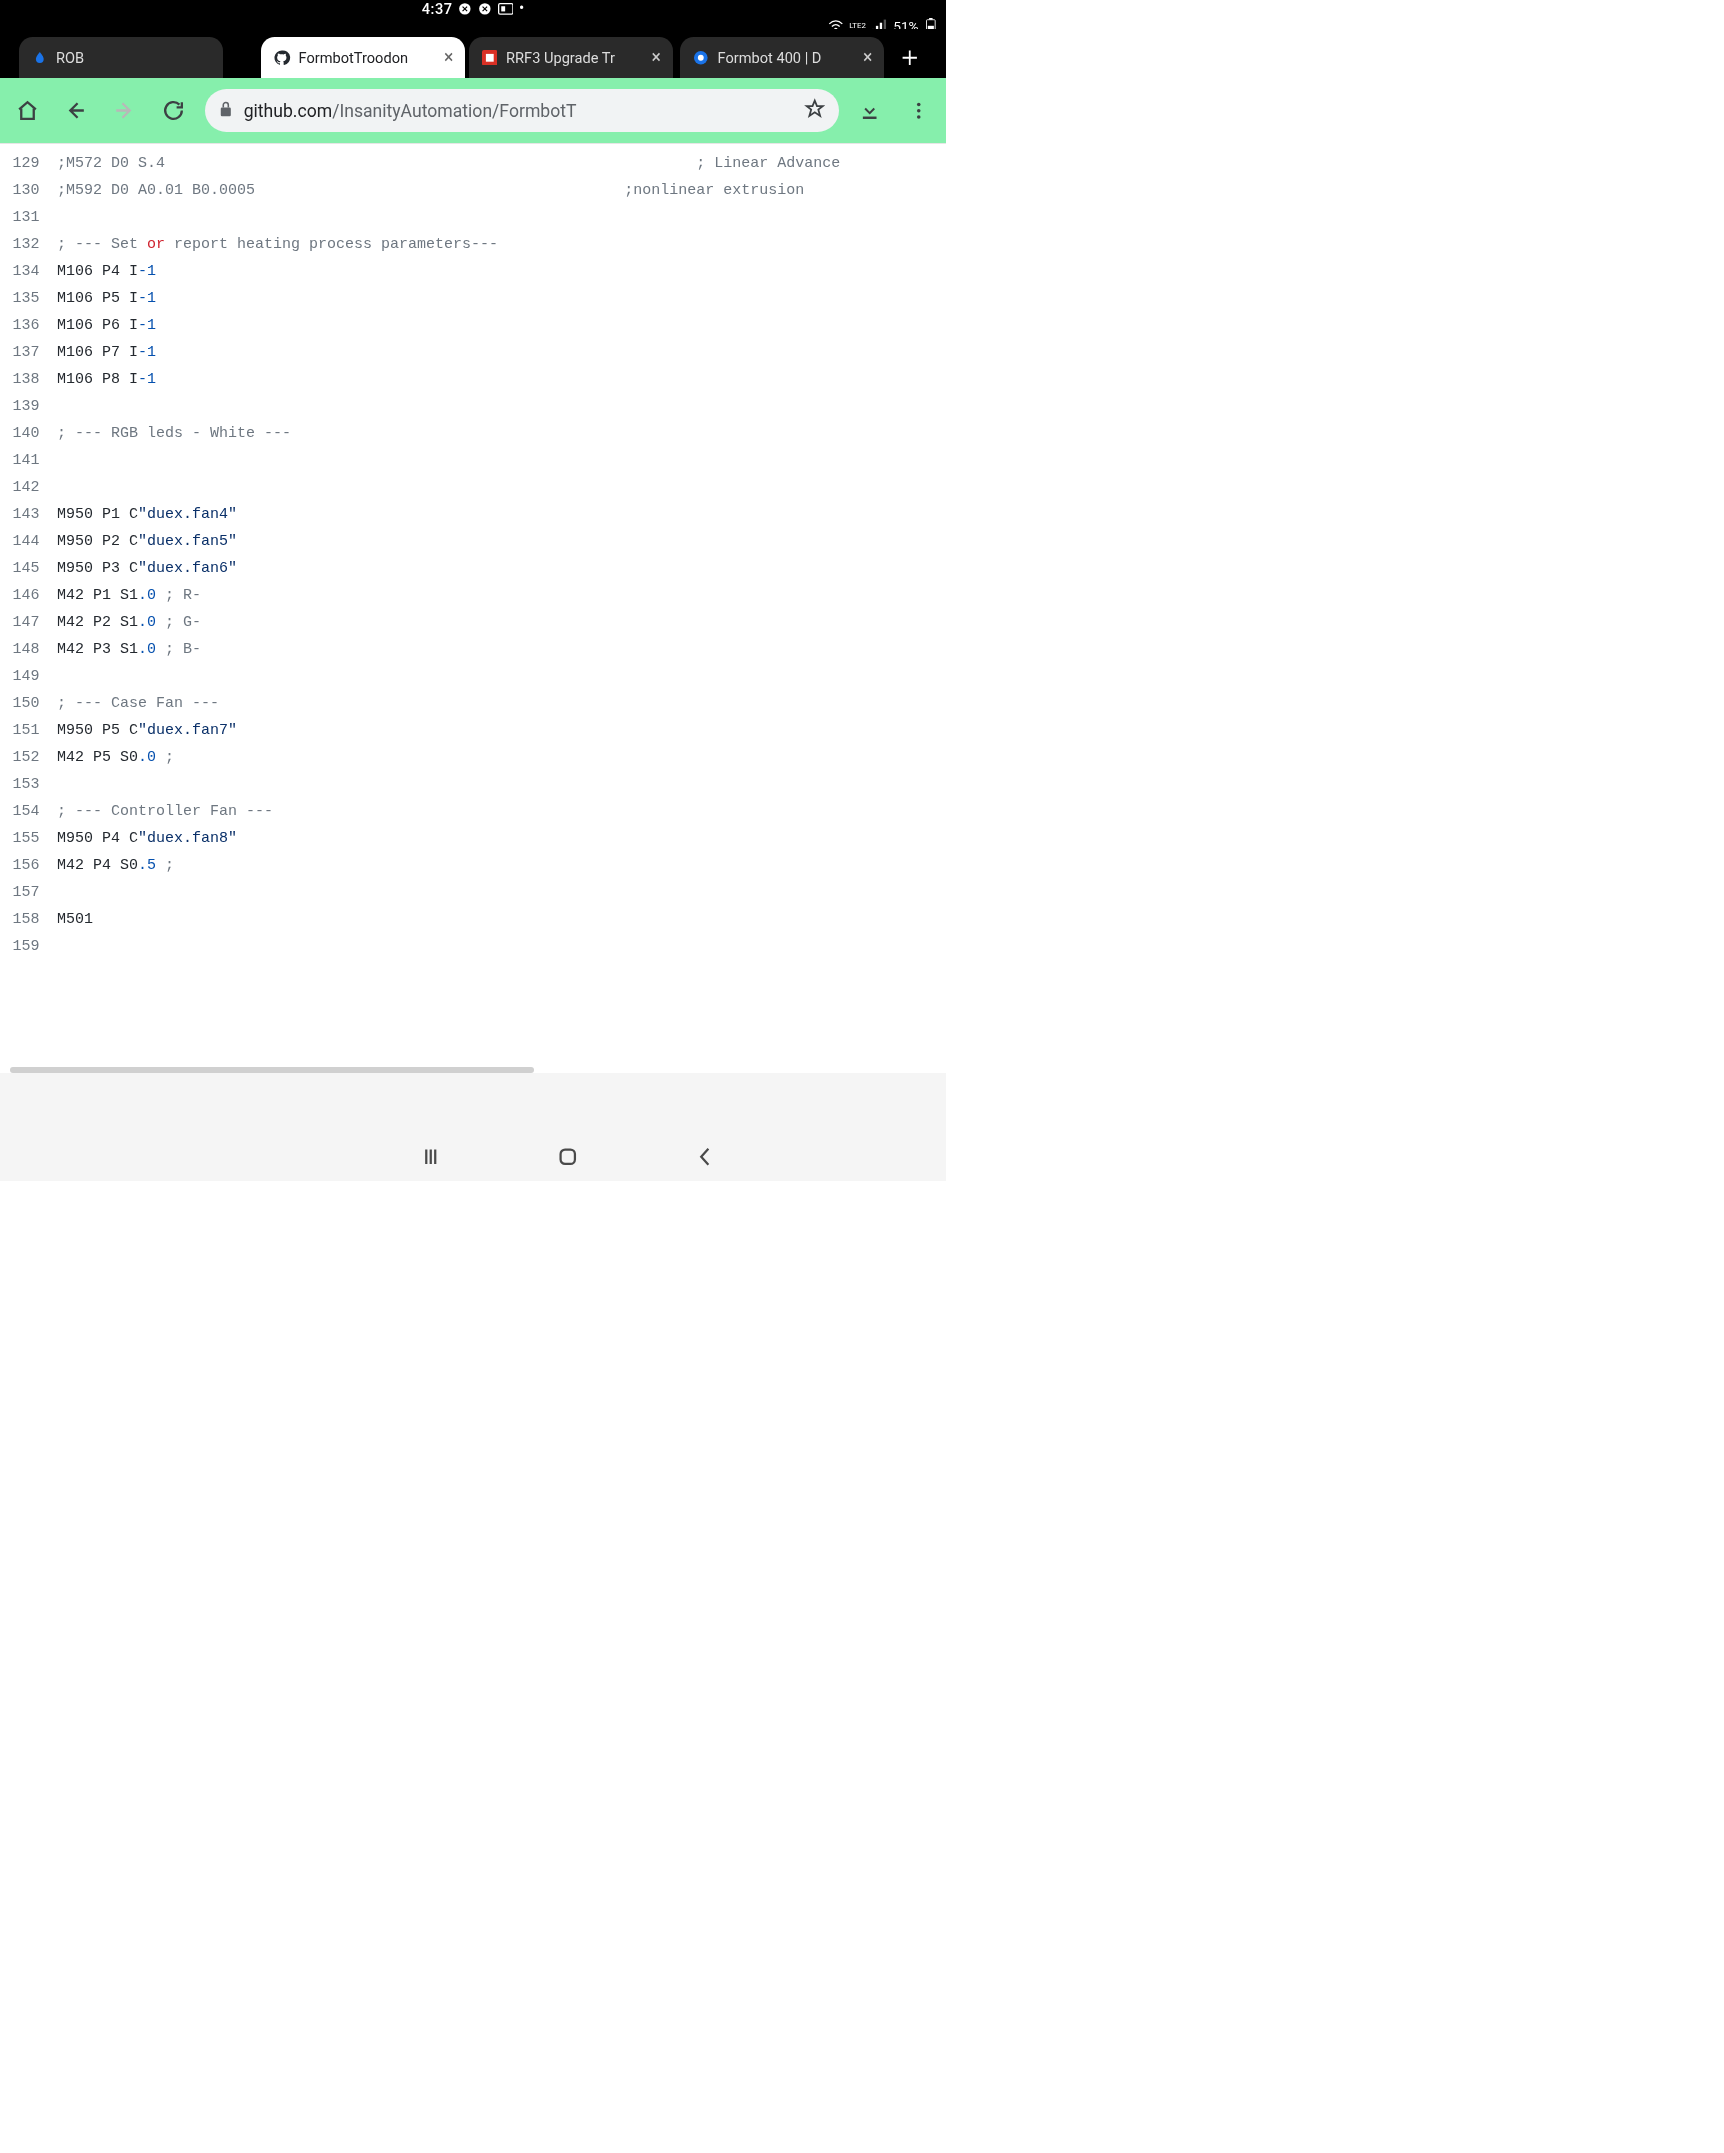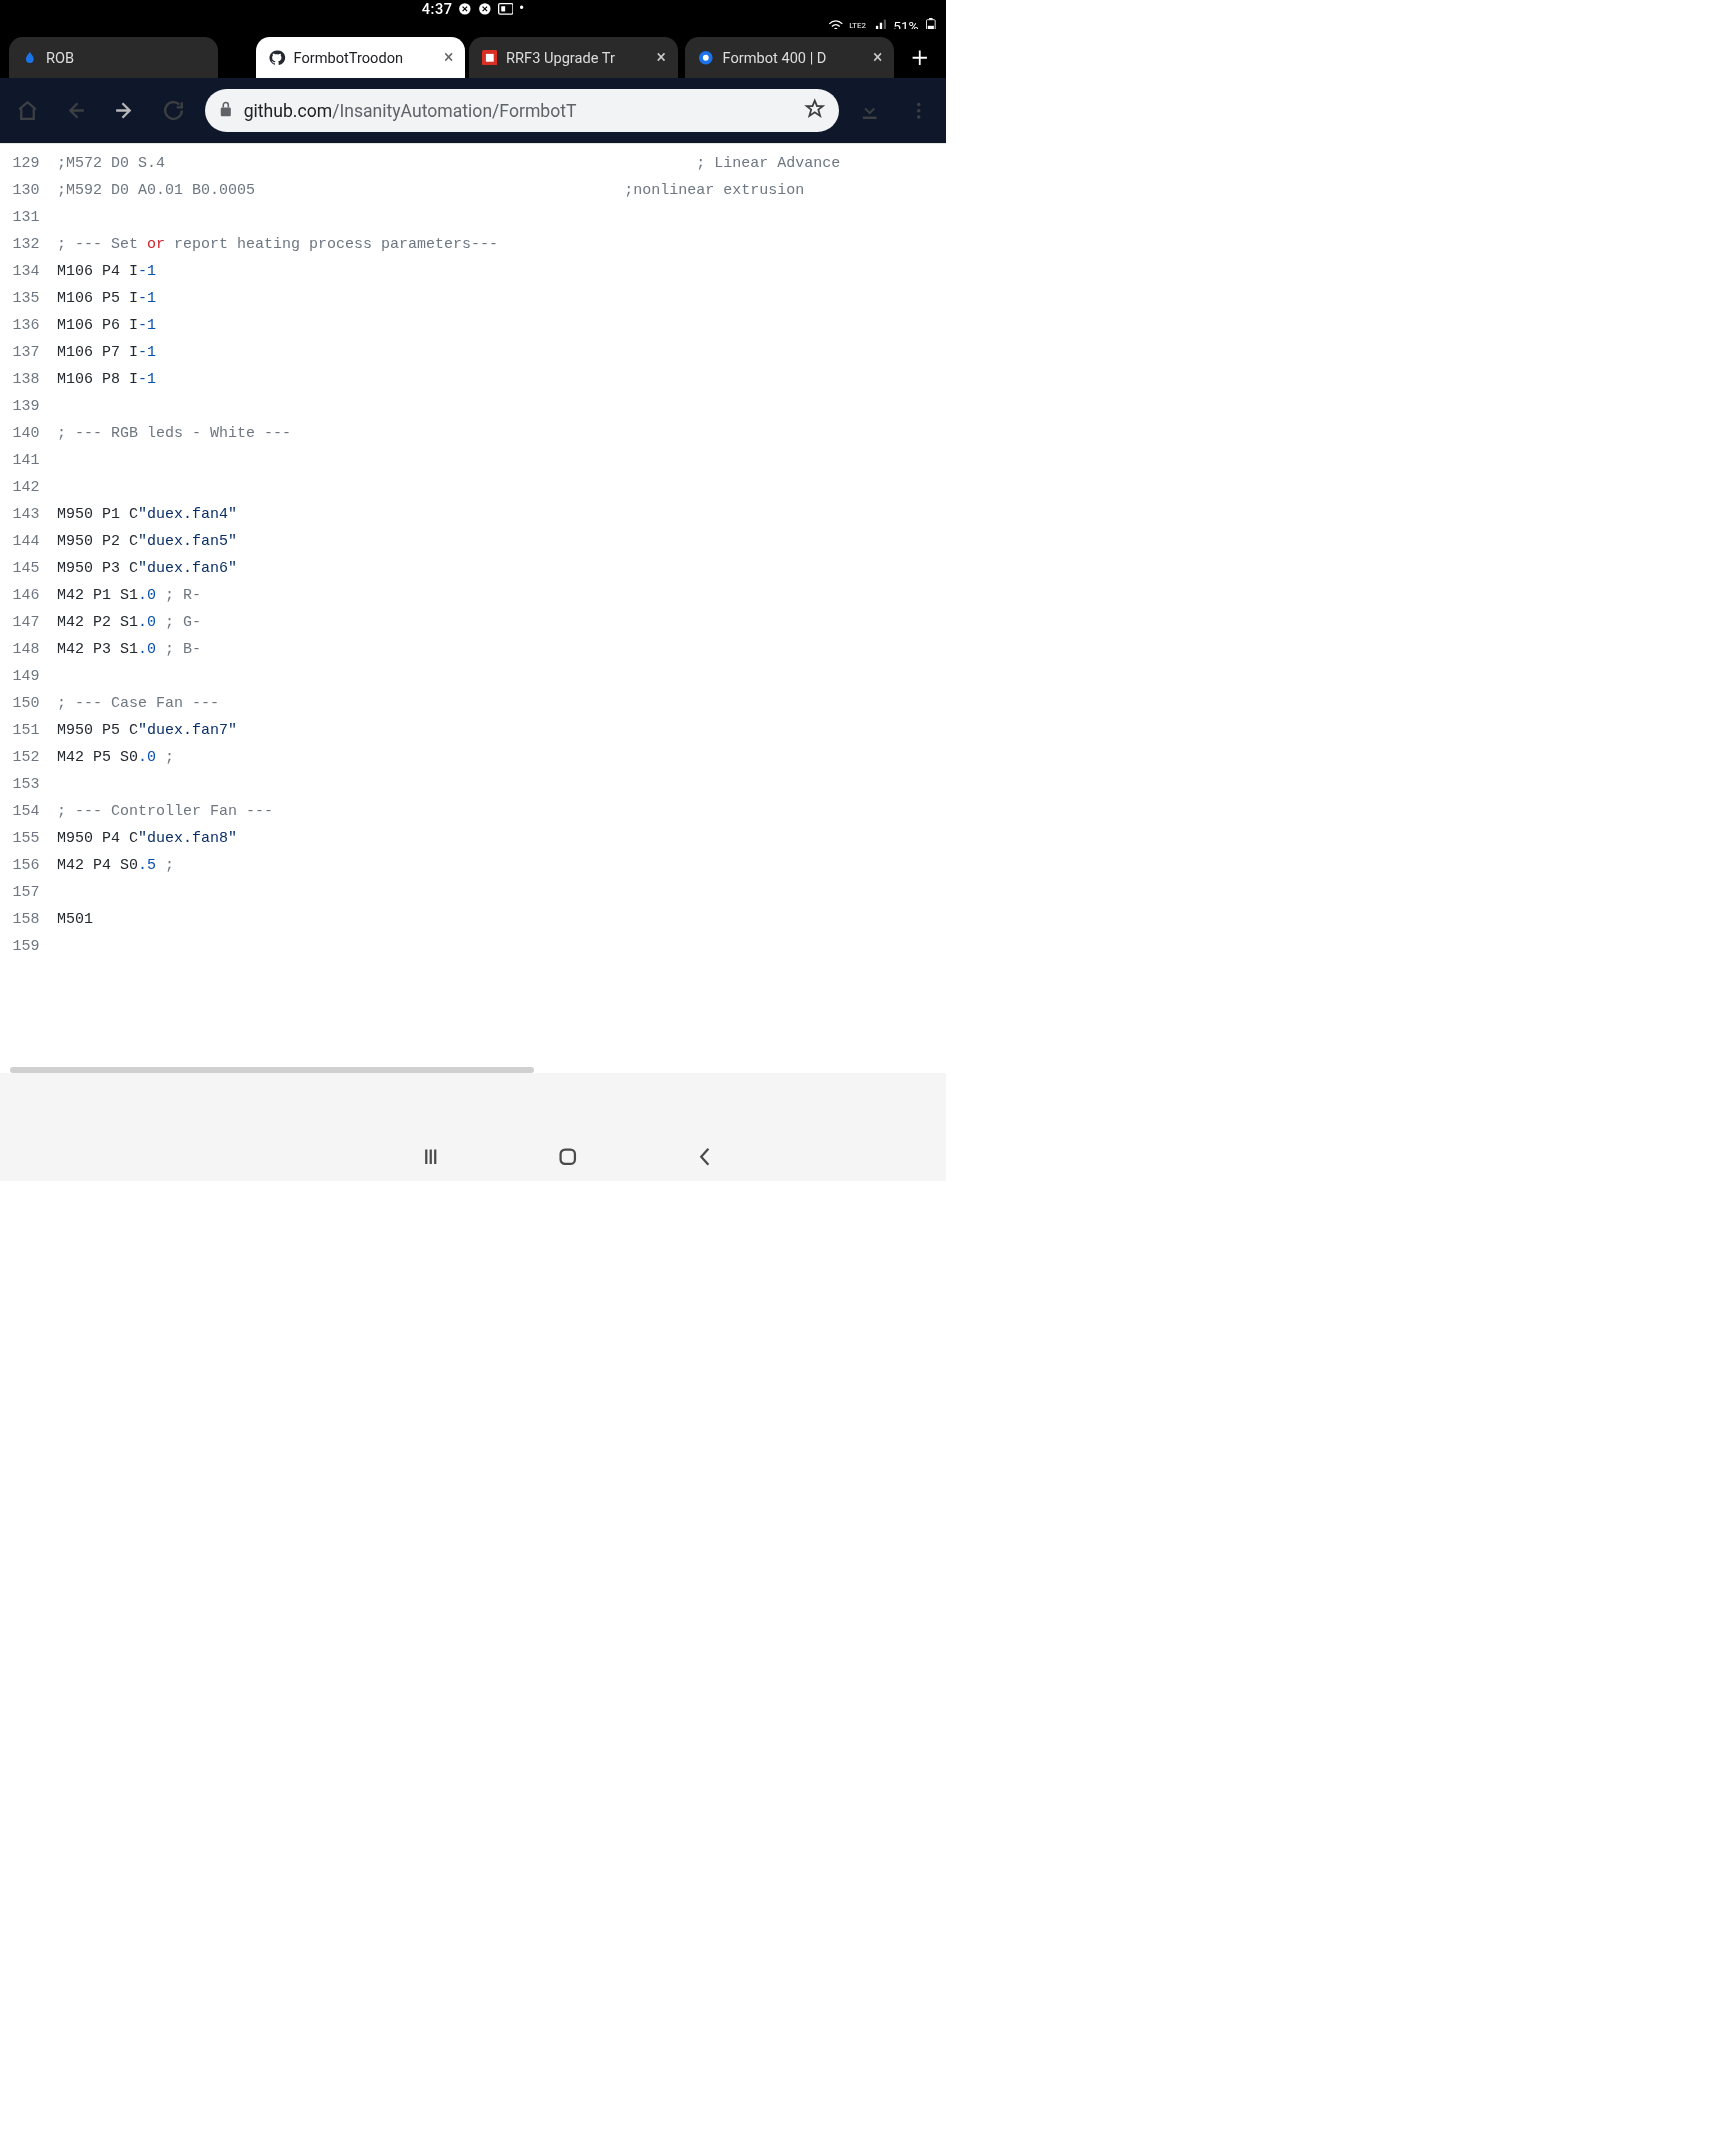--- a/index.html
+++ b/index.html
@@ -8,32 +8,32 @@
   .screen { width: 946px; height: 1181px; display: flex; flex-direction: column; background: #fff; }
 
   
   .status-bar { background: #000; color: #fff; height: 29px; display: flex; align-items: center; padding: 0 9.8px; font-size: 14.6px; flex-direction: column; }
   .status-left { display: flex; align-items: center; gap: 5.9px; }
   .status-right { margin-left: auto; display: flex; align-items: center; gap: 5.9px; font-size: 13.7px; }
   .status-icon { display: inline-flex; align-items: center; justify-content: center; }
   .clock { font-weight: 500; letter-spacing: 0.5px; }
 
   
-  .tab-strip { background: #000; height: 49px; display: flex; align-items: flex-end; padding: 0 5px; }
+  .tab-strip { background: #000; height: 49px; display: flex; align-items: flex-end; padding: 0 15px; }
   .tab { height: 41px; display: flex; align-items: center; gap: 7.8px; padding: 0 11.7px; color: #e8eaed; font-size: 14.6px; border-top-left-radius: 13.7px; border-top-right-radius: 13.7px; max-width: 234px; min-width: 0; flex: 1; position: relative; }
   .tab.active { background: #fff; color: #202124; margin-left: 35px; }
   .tab.inactive { background: #2a2a2a; color: #ddd; margin-left: 3.9px; margin-right: 3.9px; }
   .tab .tab-title { white-space: nowrap; overflow: hidden; text-overflow: ellipsis; flex: 1; }
   .tab .close-x { color: #666; font-size: 17.6px; line-height: 1; flex: 0 0 auto; }
   .tab.inactive .close-x { color: #ccc; }
   .tab-favicon { width: 17.6px; height: 17.6px; flex: 0 0 auto; display:inline-flex; align-items:center; justify-content:center; }
   .newtab-btn { color: #fff; font-size: 25px; width: 43px; height: 41px; display: flex; align-items: center; justify-content: center; flex: 0 0 auto; }
 
   
-  .addr-row { height: 66px; display: flex; align-items: center; padding: 0 9.8px; gap: 13.7px; border-bottom: 1px solid #e6e6e6; background: #0f172a; }
+  .addr-row { height: 66px; display: flex; align-items: center; padding: 0 9.8px; gap: 13.7px; border-bottom: 1px solid #e6e6e6; background: #86efac; }
   .addr-icon-btn { width: 35px; height: 35px; display: flex; align-items: center; justify-content: center; color: #3c4043; }
   .addr-fwd { color: #b0b0b0; }
   .omnibox { flex: 1; height: 43px; background: #f1f3f4; border-radius: 21.5px; display: flex; align-items: center; padding: 0 13.7px; gap: 9.8px; color: #3c4043; font-size: 17.6px; min-width: 0; }
   .omnibox .url-text { white-space: nowrap; overflow: hidden; text-overflow: ellipsis; flex: 1; }
   .omnibox .url-host { color: #202124; }
   .omnibox .url-path { color: #5f6368; }
 
   
   .content { flex: 1; overflow: hidden; position: relative; }
   .code-area { padding: 5.9px 0 0 0; font-family: Liberation Mono, monospace; font-size: 15px; line-height: 27px; color: #24292f; }

